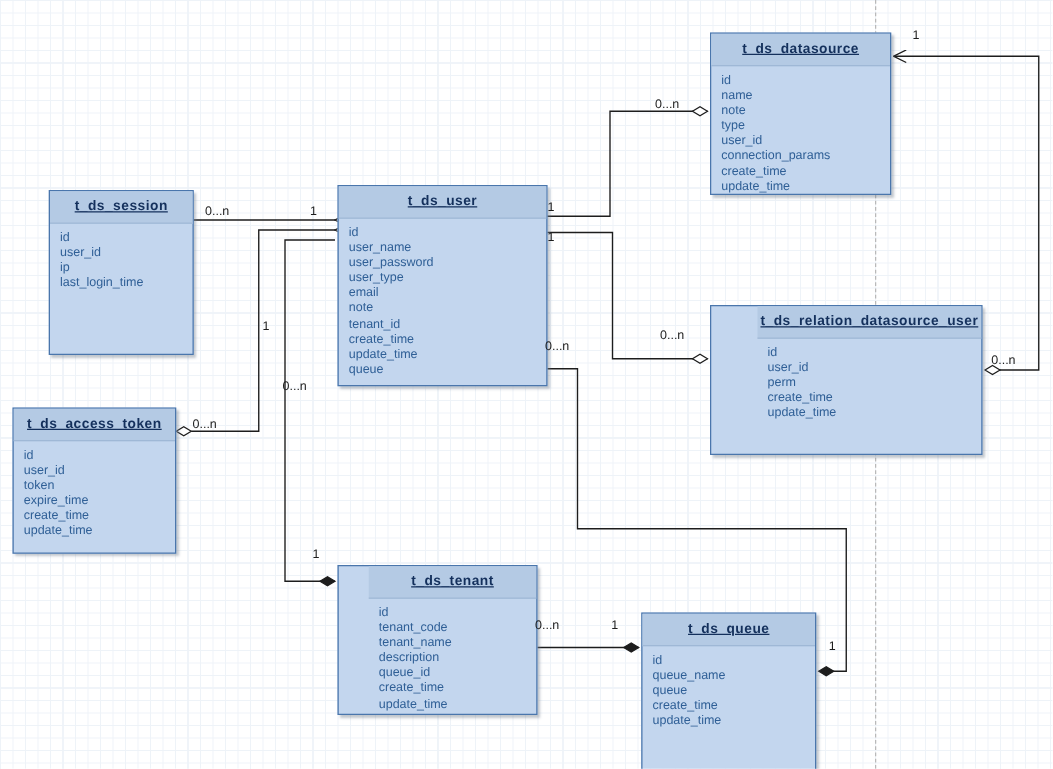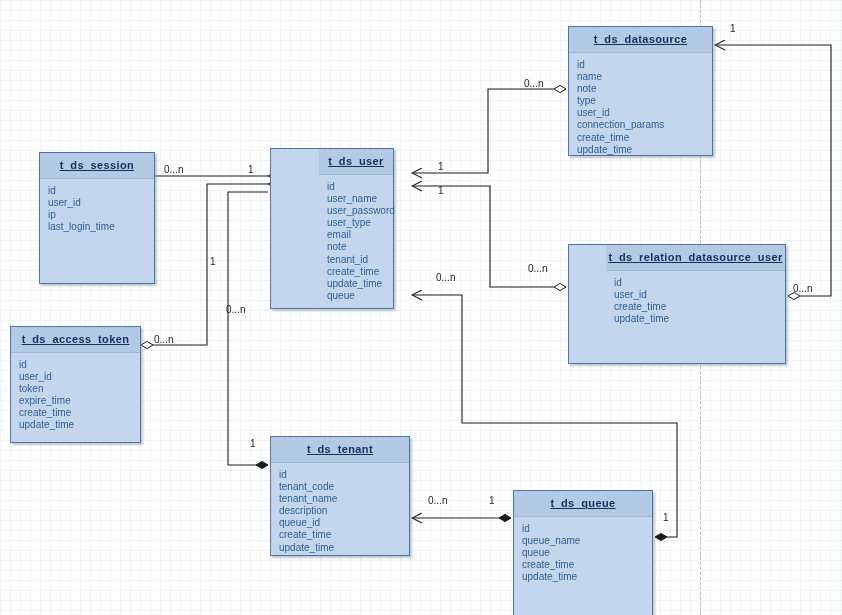--- a/index.html
+++ b/index.html
@@ -102,21 +102,21 @@
   <div class="entity" style="left: 10px; top: 152px; width: 116px; height: 132px; margin-left: 29px;">
     <div class="ehead"><span>t_ds_session</span></div>
     <div class="ebody">
         <div class="col">id</div>
         <div class="col">user_id</div>
         <div class="col">ip</div>
         <div class="col">last_login_time</div>
       </div>
   </div>
 
-  <div class="entity" style="left: 270px; top: 148px; width: 124px; height: 161px; padding-left: 48px;">
+  <div class="entity" style="left: 270px; top: 148px; width: 168px; height: 161px;">
     <div class="ehead"><span>t_ds_user</span></div>
     <div class="ebody">
         <div class="col">id</div>
         <div class="col">user_name</div>
         <div class="col">user_password</div>
         <div class="col">user_type</div>
         <div class="col">email</div>
         <div class="col">note</div>
         <div class="col">tenant_id</div>
         <div class="col">create_time</div>
@@ -137,38 +137,39 @@
         <div class="col">create_time</div>
         <div class="col">update_time</div>
       </div>
   </div>
 
   <div class="entity" style="left: 568px; top: 244px; width: 218px; height: 120px; padding-left: 37px;">
     <div class="ehead"><span>t_ds_relation_datasource_user</span></div>
     <div class="ebody">
         <div class="col">id</div>
         <div class="col">user_id</div>
+        <div class="col">perm</div>
         <div class="col">create_time</div>
         <div class="col">update_time</div>
       </div>
   </div>
 
   <div class="entity" style="left: 10px; top: 326px; width: 131px; height: 117px;">
     <div class="ehead"><span>t_ds_access_token</span></div>
     <div class="ebody">
         <div class="col">id</div>
         <div class="col">user_id</div>
         <div class="col">token</div>
         <div class="col">expire_time</div>
         <div class="col">create_time</div>
         <div class="col">update_time</div>
       </div>
   </div>
 
-  <div class="entity" style="left: 270px; top: 436px; width: 140px; height: 120px;">
+  <div class="entity" style="left: 270px; top: 452px; width: 160px; height: 120px; padding-left: 24px;">
     <div class="ehead"><span>t_ds_tenant</span></div>
     <div class="ebody">
         <div class="col">id</div>
         <div class="col">tenant_code</div>
         <div class="col">tenant_name</div>
         <div class="col">description</div>
         <div class="col">queue_id</div>
         <div class="col">create_time</div>
         <div class="col">update_time</div>
       </div>

